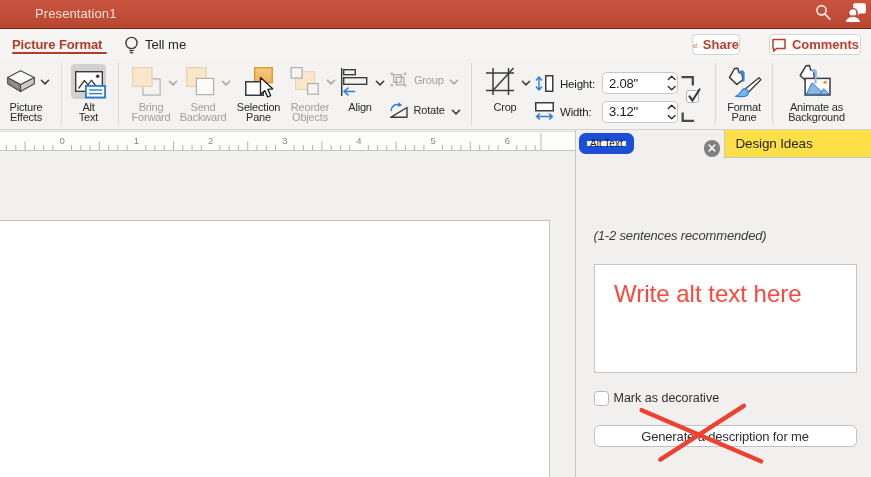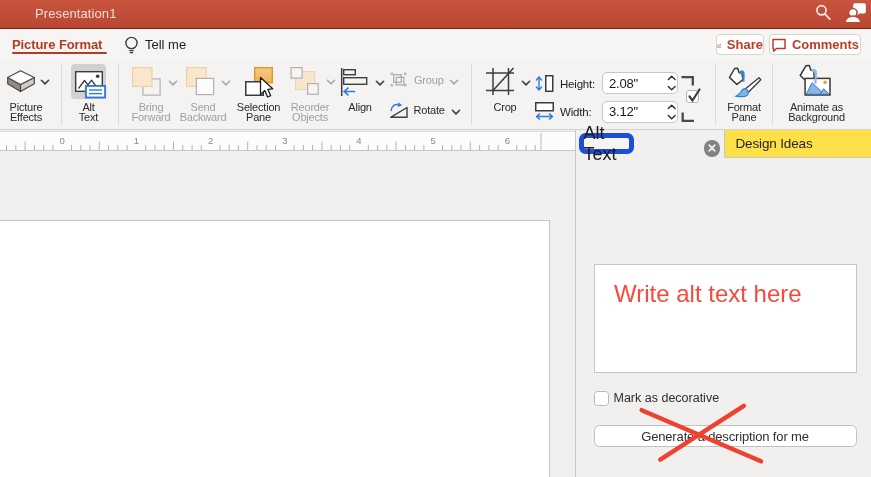--- a/index.html
+++ b/index.html
@@ -33,22 +33,22 @@
   
   #canvas { left:0; top:150.5px; width:575px; height:326.5px; background:#f1f0ef; overflow:hidden; }
   #slide { position:absolute; left:-21px; top:69px; width:571px; height:280px; background:#fff;
     border:1px solid #c5c4c3; }
 
   
   #panel { left:575px; top:130px; width:296px; height:347px; background:#f1f0ef; border-left:1px solid #c9c7c5; }
   .ditab { position:absolute; left:148px; top:0; width:148px; height:27.5px; background:#fde047;
     border-left:1px solid #c9c7c5; border-bottom:1px solid #c9c7c5; }
   .ditab span { position:absolute; left:10.5px; top:6px; font-size:13.5px; color:#262626; letter-spacing:-.15px; }
-  .atring { position:absolute; left:2.6px; top:2.6px; width:55.6px; height:21.9px; border:5px solid #1d4ed8; border-radius:6.5px; background:#f6f5f4;
-    display:flex; align-items:center; justify-content:center; font-size:18px; color:#1d1d1d; }
+  .atring { position:absolute; left:2.6px; top:2.6px; width:55.6px; height:21.9px; border:8px solid #1d4ed8; border-radius:6.5px; background:#f6f5f4;
+    display:flex; align-items:center; justify-content:center; font-size:10px; color:#1d1d1d; }
   .closebtn { position:absolute; left:127.5px; top:10px; width:16.8px; height:16.8px; border-radius:50%; background:#818181; }
   .qtext { position:absolute; left:17.5px; top:56.5px; width:253px; font-size:13px; line-height:15.8px; color:#3a3a3a; letter-spacing:-.15px; }
   .itext { position:absolute; left:17.5px; top:97.5px; font-size:13px; font-style:italic; color:#3d3d3d; letter-spacing:-.15px; }
   .alttextbox { position:absolute; left:17.5px; top:133.5px; width:263px; height:109px; background:#fff; border:1px solid #c6c5c4; }
   .alttextbox span { position:absolute; left:19.5px; top:15px; font-size:24px; color:#fa483d; }
   .decor { position:absolute; left:17.5px; top:260.5px; width:15px; height:15px; background:#fff;
     border:1.5px solid #bab8b6; border-radius:3.5px; }
   .decorlabel { position:absolute; left:37.5px; top:261px; font-size:12.5px; color:#2e2e2e; }
   .genbtn { position:absolute; left:17.5px; top:295px; width:263px; height:22px; background:#fff;
     border:1px solid #c3c1bf; border-radius:5.5px; display:flex; align-items:center; justify-content:center;
@@ -74,21 +74,21 @@
   <div id="tabrow" class="abs"></div>
   <div class="pftab abs">Picture Format</div>
   <div class="pfunderline abs"></div>
   <svg class="abs" style="left:123px;top:35px" width="18" height="20" viewBox="0 0 18 20">
     <circle cx="8.5" cy="8" r="5.6" fill="none" stroke="#3c3c3c" stroke-width="1.4"></circle>
     <line x1="6.3" y1="15.6" x2="10.7" y2="15.6" stroke="#3c3c3c" stroke-width="1.3"></line>
     <line x1="6.9" y1="17.7" x2="10.1" y2="17.7" stroke="#3c3c3c" stroke-width="1.3"></line>
   </svg>
   <div class="tellme abs">Tell me</div>
 
-  <div class="topbtn abs" style="left:716px;width:48px;">
+  <div class="topbtn abs" style="left:692px;width:48px;">
     <svg width="15" height="15" viewBox="0 0 15 15" style="margin-right:5px;margin-top:1px">
       <path d="M5.8 6 H3.2 Q2 6 2 7.2 V12.4 Q2 13.6 3.2 13.6 H10.6 Q11.8 13.6 11.8 12.4 V10" stroke="#bc3a23" stroke-width="1.4" fill="none" stroke-linecap="round"></path>
       <path d="M4.8 10.4 Q5.2 5.6 10 4.4" stroke="#bc3a23" stroke-width="1.4" fill="none" stroke-linecap="round"></path>
       <polygon points="9.5,2 13.2,3.7 10,6.3" fill="#bc3a23"></polygon>
     </svg>
     Share
   </div>
   <div class="topbtn abs" style="left:769px;width:92px;align-items:center;">
     <svg width="16" height="16" viewBox="0 0 16 16" style="margin-right:5px">
       <path d="M2 2.5 h12 v9 h-8.5 l-2.8 2.8 v-2.8 h-0.7 Z" fill="none" stroke="#bd3d27" stroke-width="1.5" stroke-linejoin="round"></path>
@@ -334,20 +334,21 @@
   <div id="panel" class="abs">
     <div class="ditab">
         <span>Design Ideas</span>
       </div>
     <div class="atring">Alt Text</div>
     <div class="closebtn">
       <svg width="16" height="16" viewBox="0 0 16 16">
         <path d="M5.2 5.2 l5.6 5.6 M10.8 5.2 l-5.6 5.6" stroke="#f1f0ef" stroke-width="1.7" stroke-linecap="round"></path>
       </svg>
     </div>
+    <div class="itext">(1-2 sentences recommended)</div>
     <div class="alttextbox">
         <span>Write alt text here</span>
       </div>
     <div class="decor"></div>
     <div class="decorlabel">Mark as decorative</div>
     <div class="genbtn">Generate a description for me</div>
     <svg class="abs" style="left:60px;top:273px;overflow:visible" width="130" height="70" viewBox="0 0 130 70">
       <line x1="5.7" y1="7.2" x2="125" y2="58.3" stroke="#ee4130" stroke-width="4.5" stroke-linecap="round"></line>
       <line x1="107.8" y1="2.8" x2="24.3" y2="56.6" stroke="#ee4130" stroke-width="4.5" stroke-linecap="round"></line>
     </svg>

